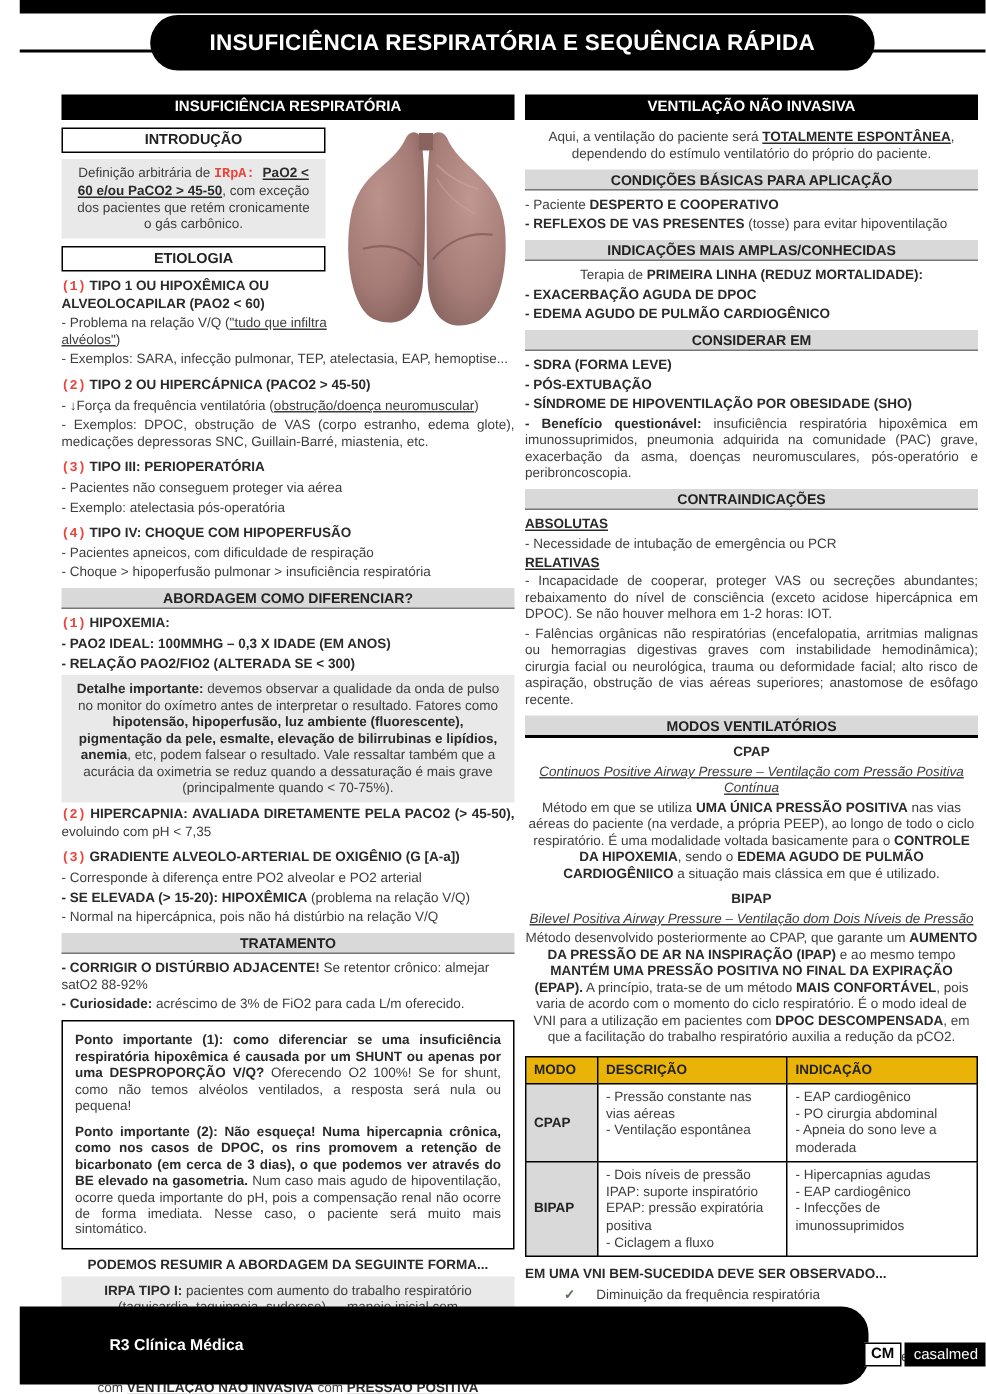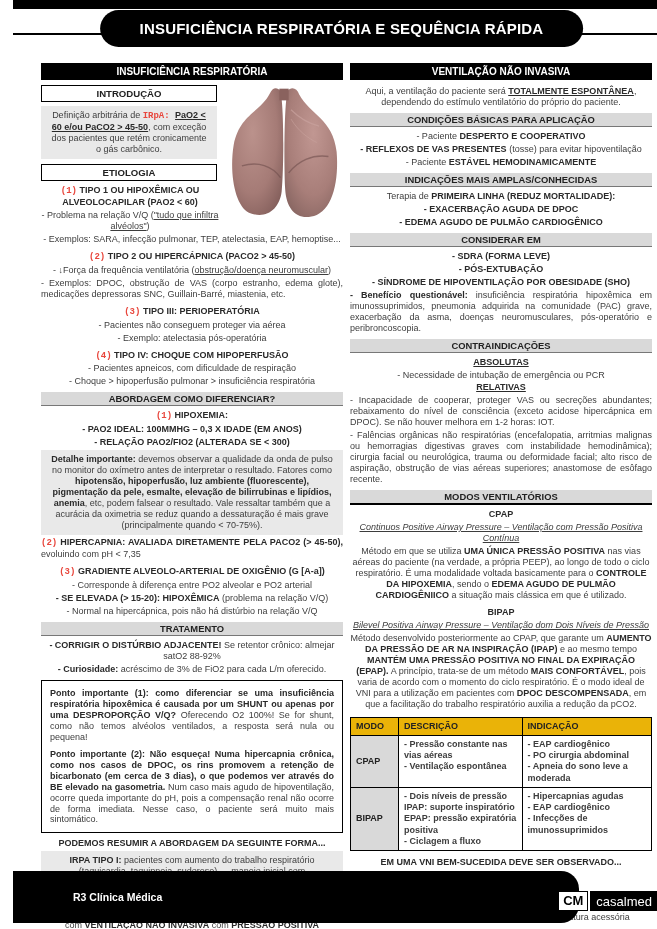--- a/index.html
+++ b/index.html
@@ -12,41 +12,41 @@
   .titlepill { position:absolute; left:50%; top:1px; transform:translateX(-50%); background:#000; color:#fff;
                font-weight:bold; font-size:15px; letter-spacing:.2px; padding:10px 40px; border-radius:24px; white-space:nowrap; }
   .cols { display:flex; gap:7px; padding:4px 18px 0 28px; align-items:flex-start; }
   .col { flex:1; min-width:0; }
   .col.left { max-width:302px; }
   .bar { background:#000; color:#fff; text-align:center; font-weight:bold; font-size:10px; padding:3px 2px; }
   .bhead { border:1.5px solid #000; font-weight:bold; text-align:center; font-size:9.6px; color:#222; padding:2px 0; margin:5px 0 4px; }
   .w55 { width:176px; }
   .ghead { background:#d9d9d9; text-align:center; font-weight:bold; font-size:9.4px; color:#222; padding:1px 0; margin:5px 0 4px; border-bottom:1px solid #777; }
   .ghead.heavy { border-bottom:2px solid #000; }
-  p, .line { margin:2px 0; font-size:9px; line-height:1.22; text-align:center; }
+  p, .line { margin:2px 0; font-size:9px; line-height:1.22; text-align:left; }
   .just { text-align:justify; }
   .cen { text-align:center; }
   .b { font-weight:bold; color:#2a2a2a; }
   .u { text-decoration:underline; }
   .red { color:#e8463c; font-weight:bold;font-family:Liberation Mono, monospace; }
   .it { font-style:italic; }
   .graybox { background:#e9e9e9; padding:4px 7px; margin:2px 0; }
   .borderbox { border:1.5px solid #000; padding:5px 8px; margin:5px 0; }
   .lungs { float:right; width:118px; height:138px; margin:4px 0 4px 6px; }
   .mt { margin-top:6px; }
   table.vni { border-collapse:collapse; width:100%; margin:7px 0 4px; font-size:9px; }
   table.vni th, table.vni td { border:1.3px solid #000; padding:3px 5px; vertical-align:top; text-align:left; line-height:1.25; }
   table.vni th { background:#eab308; color:#222; }
   td.modo { background:#d9d9d9; font-weight:bold; color:#222; vertical-align:middle !important; width:48px; }
-  td.pre { white-space:pre-line;font-weight:bold; }
+  td.pre { white-space:pre-line; }
   .check-row { display:flex; gap:14px; font-size:9px; line-height:1.25; margin:2.5px 0 2.5px 26px; }
   .tick { color:#5a6e5a; font-weight:bold; flex:0 0 auto; }
   .footerbar { position:absolute; left:0; bottom:6px; width:566px; height:52px; background:#000; border-radius:0 18px 18px 0;
                color:#fff; display:flex; align-items:center; padding-left:60px; font-weight:bold; font-size:10.5px; }
-  .brand { position:absolute; right:12px; bottom:18px; display:flex; align-items:stretch; font-size:13px; }
+  .brand { position:absolute; right:12px; bottom:18px; display:flex; align-items:stretch; font-size:10px; }
   .brand .cmbox { border:1.5px solid #000; background:#fff; color:#000; padding:1px 4px; font-weight:bold; }
   .brand .cmname { background:#000; color:#fff; padding:2.5px 6px; margin-left:2px; }
 </style>
 </head>
 <body>
 
 <div class="page">
   <div class="topstrip"></div>
 
   <div class="titlewrap">
@@ -144,21 +144,20 @@
     </div>
 
     <div class="col right">
       <div class="bar">VENTILAÇÃO NÃO INVASIVA</div>
 
       <p class="cen mt"><span>Aqui, a ventilação do paciente será </span><span class="b u">TOTALMENTE ESPONTÂNEA</span><span>, dependendo do estímulo ventilatório do próprio do paciente.</span></p>
 
       <div class="ghead">CONDIÇÕES BÁSICAS PARA APLICAÇÃO</div>
       <p><span>- Paciente </span><span class="b">DESPERTO E COOPERATIVO</span></p>
       <p><span class="b">- REFLEXOS DE VAS PRESENTES</span><span> (tosse) para evitar hipoventilação</span></p>
-      <p><span>- Paciente </span><span class="b">ESTÁVEL HEMODINAMICAMENTE</span></p>
 
       <div class="ghead">INDICAÇÕES MAIS AMPLAS/CONHECIDAS</div>
       <p class="cen"><span>Terapia de </span><span class="b">PRIMEIRA LINHA (REDUZ MORTALIDADE):</span></p>
       <p class="b">- EXACERBAÇÃO AGUDA DE DPOC</p>
       <p class="b">- EDEMA AGUDO DE PULMÃO CARDIOGÊNICO</p>
 
       <div class="ghead">CONSIDERAR EM</div>
       <p class="b">- SDRA (FORMA LEVE)</p>
       <p class="b">- PÓS-EXTUBAÇÃO</p>
       <p class="b">- SÍNDROME DE HIPOVENTILAÇÃO POR OBESIDADE (SHO)</p>

